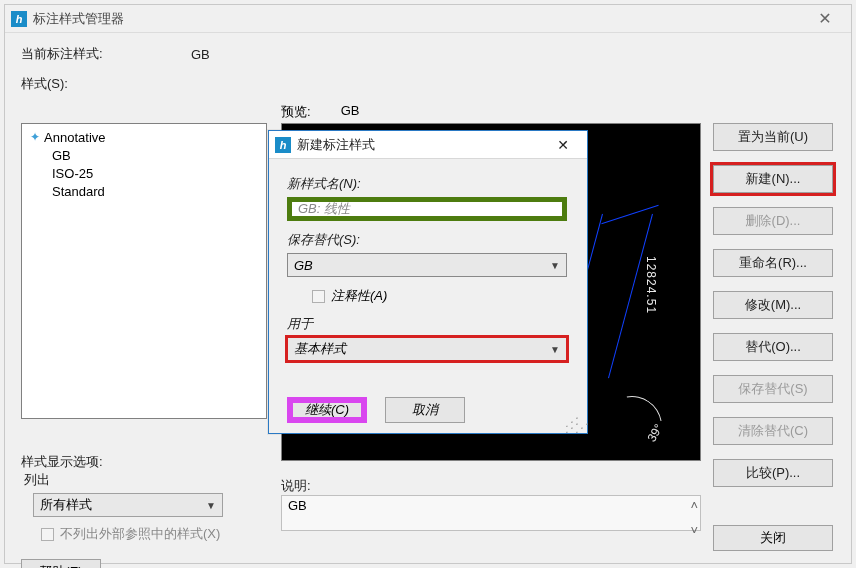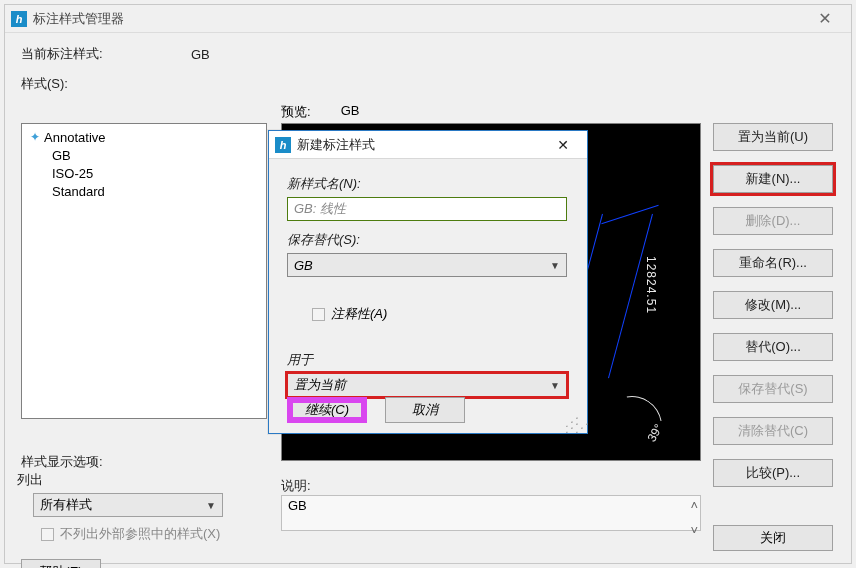--- a/index.html
+++ b/index.html
@@ -33,46 +33,46 @@
   .dim-val-v { position: absolute; left: 362px; top: 132px; color: #e8e8e8; font-size: 12px; writing-mode: vertical-lr; letter-spacing: 1px; }
   .arc { position: absolute; left: 320px; top: 272px; width: 60px; height: 60px; border: 1px solid #e0e0e0; border-radius: 50%; border-color: #e0e0e0 transparent transparent transparent; transform: rotate(35deg);}
   .deg-val { position: absolute; left: 364px; top: 302px; color: #e8e8e8; font-size: 12px; transform: rotate(-60deg); }
 
   .preview-label-row { position: absolute; left: 276px; top: 70px; display:flex; gap: 30px; }
   .desc-label { position: absolute; left: 276px; top: 444px; color: #222; }
   .desc-box { position: absolute; left: 276px; top: 462px; width: 420px; height: 36px; background: #f8f8f8; border: 1px solid #c0c0c0; padding: 2px 6px; }
   .desc-scroll { position: absolute; right: 2px; top: 2px; color: #666; font-size: 10px; display:flex; flex-direction:column; gap:10px; }
 
   .show-options-label { position: absolute; left: 16px; top: 420px; color: #222; }
-  .show-options-sub { position: absolute; left: 12px; top: 438px; color: #222; }
+  .show-options-sub { position: absolute; left: 19px; top: 438px; color: #222; }
   .show-dropdown { position: absolute; left: 28px; top: 460px; width: 190px; height: 24px; background: #e8e8e8; border: 1px solid #a0a0a0; display: flex; align-items:center; padding: 0 6px; }
   .show-dropdown .caret { margin-left:auto; color:#444; font-size:10px;}
   .ext-ref-cb { position: absolute; left: 36px; top: 492px; color: #888; display: flex; align-items:center; gap: 6px; }
   .cb-box { width: 13px; height: 13px; border: 1px solid #b0b0b0; background:#f4f4f4; }
 
   .help-btn { position: absolute; left: 16px; top: 526px; width: 80px; height: 26px; background: #e6e6e6; border: 1px solid #a0a0a0; display:flex; align-items:center; justify-content:center; }
   .close-btn { position: absolute; right: 18px; bottom: 12px; width: 120px; height: 26px; background: #e6e6e6; border: 1px solid #a0a0a0; display:flex; align-items:center; justify-content:center; }
 
   .side-buttons { position: absolute; right: 18px; top: 90px; width: 120px; display:flex; flex-direction:column; gap: 14px; }
   .side-btn { height: 28px; background: #e6e6e6; border: 1px solid #a0a0a0; display:flex; align-items:center; justify-content:center; color:#222; }
   .side-btn.disabled { color: #9a9a9a; }
   .side-btn.highlighted { outline: 3px solid #d62020; outline-offset: 0; }
 
   
   .inner-dialog { position: absolute; left: 268px; top: 130px; width: 320px; height: 304px; background: #f0f0f0; border: 1px solid #2a79c4; box-shadow: 0 0 0 1px rgba(0,0,0,0.05); z-index: 10; }
   .inner-titlebar { height: 28px; background: #fff; border-bottom: 1px solid #d8d8d8; display:flex; align-items:center; padding: 0 6px; }
   .inner-titlebar .title { color:#222; }
   .inner-close { width: 36px; height: 28px; display:flex; align-items:center; justify-content:center; color:#222; font-size:14px; }
   .inner-body { padding: 16px 18px 10px 18px; position: relative; height: calc(100% - 28px); font-style: italic; }
   .field-label { color:#222; margin-bottom: 4px; }
-  .text-input { width: 280px; height: 24px; background: #fff; border: 1px solid #4d7c0f; padding: 0 6px; color:#888; display:flex; align-items:center; }
+  .text-input { width: 280px; height: 24px; background: #fff; border: 5px solid #4d7c0f; padding: 0 6px; color:#888; display:flex; align-items:center; }
   .combo { width: 280px; height: 24px; background: #e8e8e8; border: 1px solid #888; padding: 0 6px; display:flex; align-items:center; }
   .combo .caret { margin-left:auto; color:#444; font-size:10px; }
   .combo.highlighted { outline: 3px solid #d62020; outline-offset: -1px; }
-  .cb-row { display:flex; align-items:center; gap:6px; margin: 28px 0; padding-left: 25px; }
+  .cb-row { display:flex; align-items:center; gap:6px; margin: 10px 0; padding-left: 25px; }
   .inner-buttons { position:absolute; left: 18px; bottom: 10px; display:flex; gap: 18px; }
   .inner-btn { width: 80px; height: 26px; background: #e6e6e6; border: 1px solid #a0a0a0; display:flex; align-items:center; justify-content:center; }
   .inner-btn.default { border: 6px solid #d946ef; }
   .resize-grip { position:absolute; right:2px; bottom:2px; color:#999; font-size:12px; letter-spacing:-2px; line-height:6px; }
   .gap { height: 10px; }
 </style>
 </head>
 <body>
 
 <div class="outer-window">
@@ -198,21 +198,21 @@
     <div class="combo">
       <span>GB</span>
       <span class="caret">▼</span>
     </div>
     <div class="cb-row">
       <span class="cb-box"></span>
       <span>注释性(A)</span>
     </div>
     <div class="field-label">用于</div>
     <div class="combo highlighted">
-      <span>置为当前</span>
+      <span>基本样式</span>
       <span class="caret">▼</span>
     </div>
 
     <div class="inner-buttons">
       <div class="inner-btn default">
           <span>继续(C)</span>
         </div>
       <div class="inner-btn">
           <span>取消</span>
         </div>

